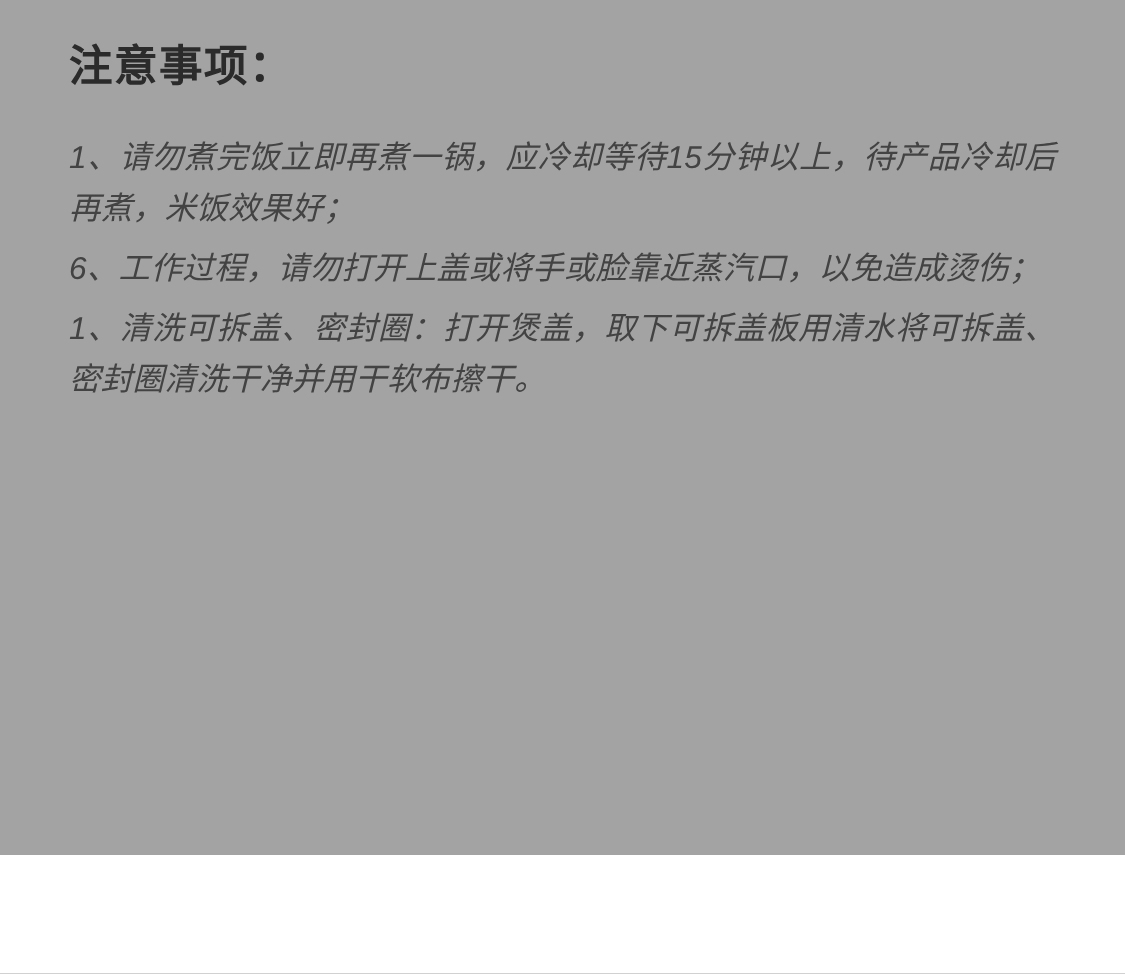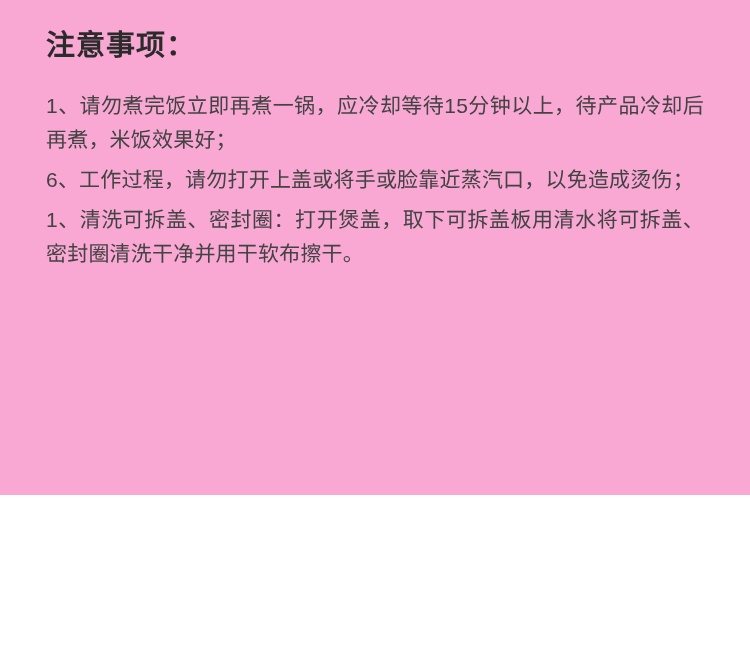--- a/index.html
+++ b/index.html
@@ -10,36 +10,37 @@
     width: 750px;
     height: 649px;
     background: #ffffff;
     font-family: "Liberation Sans", "DejaVu Sans", sans-serif;
     color: #3a3a3a;
     overflow: hidden;
   }
   .page {
     box-sizing: border-box;
     width: 750px;
-    height: 495px;
+    height: 570px;
     padding: 28px 46px 0 46px;
-    background: #f9a8d4;
+    background: #a3a3a3;
   }
   .doc-title {
     font-size: 29px;
     font-weight: bold;
     color: #2b2b2b;
     letter-spacing: 1px;
     margin: 0 0 26px 0;
     line-height: 1.2;
   }
   .notes {
     list-style: none;
     margin: 0;
     padding: 0;
+    font-style: italic;
   }
   .note-item {
     font-size: 21px;
     line-height: 1.62;
     color: #434343;
     margin: 0 0 6px 0;
     text-align: justify;
     text-justify: inter-ideograph;
     letter-spacing: 0.2px;
   }

